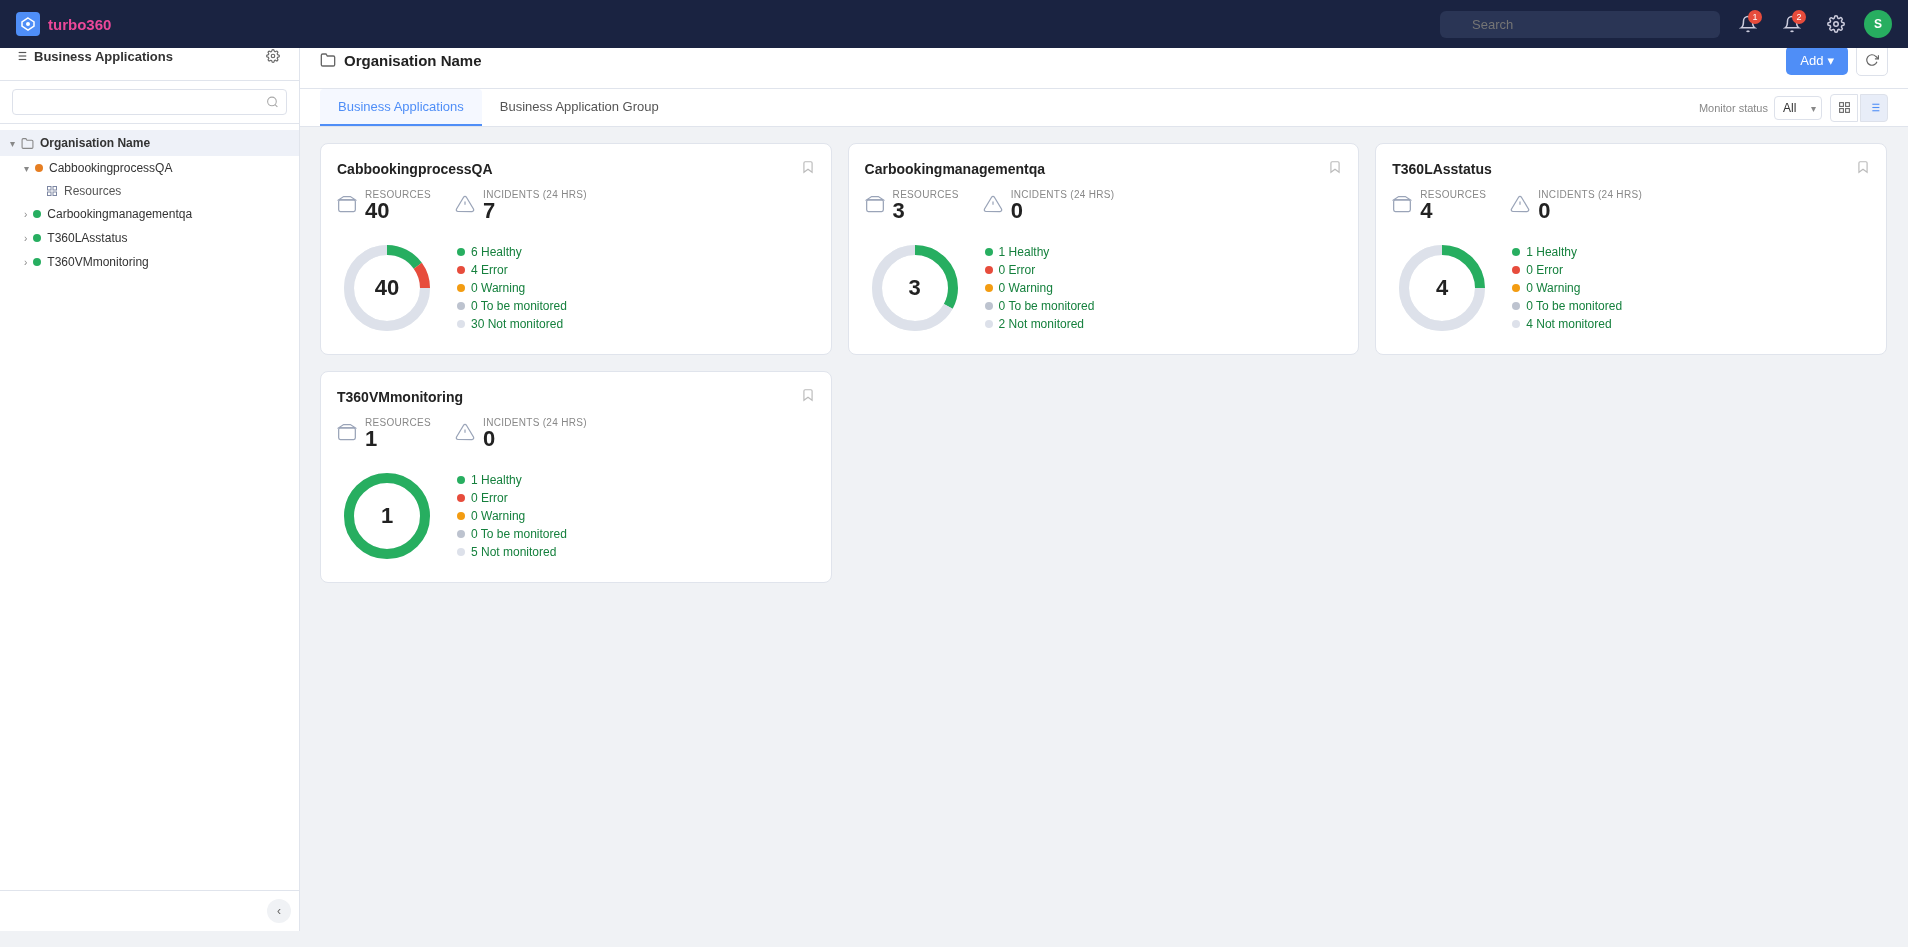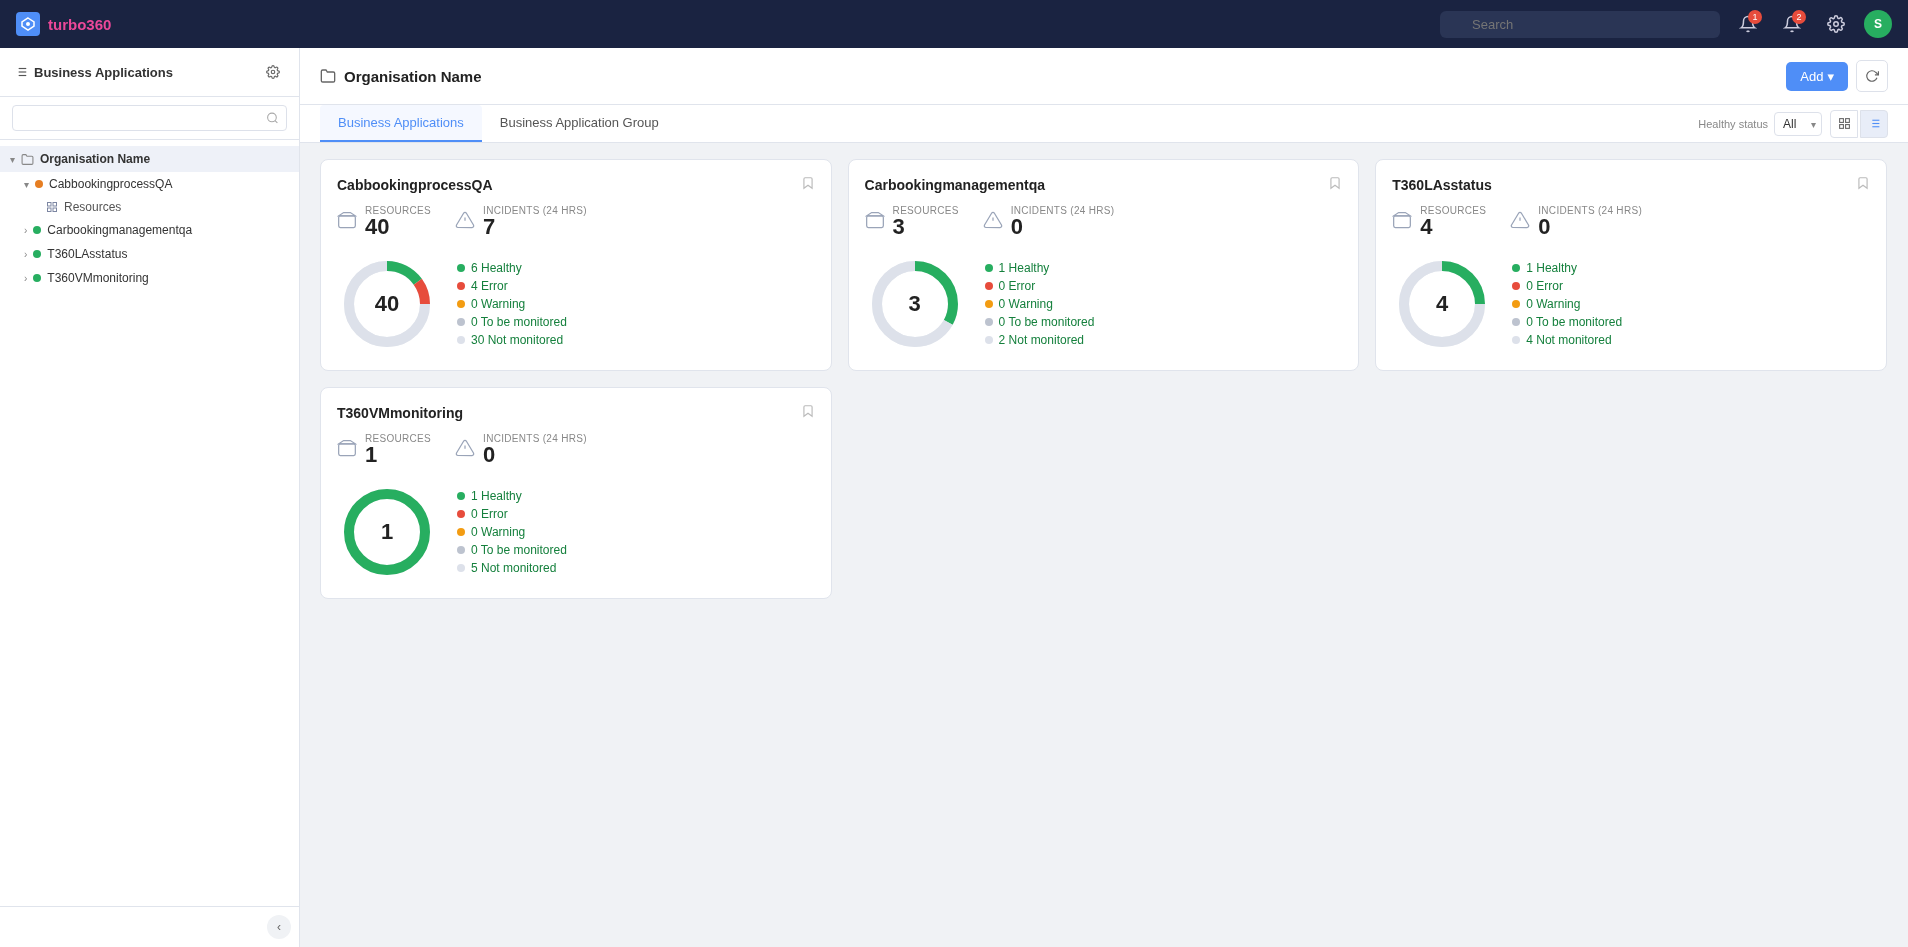--- a/index.html
+++ b/index.html
@@ -75,21 +75,21 @@
       background: #27ae60;
       border-radius: 50%;
       display: flex; align-items: center; justify-content: center;
       color: white; font-size: 12px; font-weight: bold;
       cursor: pointer;
     }
 
     
     .app-layout {
       display: flex;
-      margin-top: 48px;
+      margin-top: 32px;
       height: calc(100vh - 48px);
       border-radius: 18px;
     }
 
     
     .sidebar {
       width: 300px;
       background: white;
       border-right: 1px solid #e0e4ec;
       display: flex;
@@ -574,21 +574,21 @@
       </div>
     </div>
 
     <div class="tabs-bar">
       <div class="tabs">
         <div class="tab active">Business Applications</div>
         <div class="tab">Business Application Group</div>
       </div>
       <div class="tab-actions">
         <div class="monitor-filter">
-          <span class="monitor-filter-label">Healthy status</span>
+          <span class="monitor-filter-label">Monitor status</span>
           <div class="select-wrapper">
             <select class="monitor-select">
               <option>All</option>
             </select>
           </div>
         </div>
         <div class="view-toggle">
           <div class="view-btn">
             <svg width="13" height="13" viewBox="0 0 24 24" fill="none" stroke="currentColor" stroke-width="2">
               <rect x="3" y="3" width="7" height="7"></rect>

